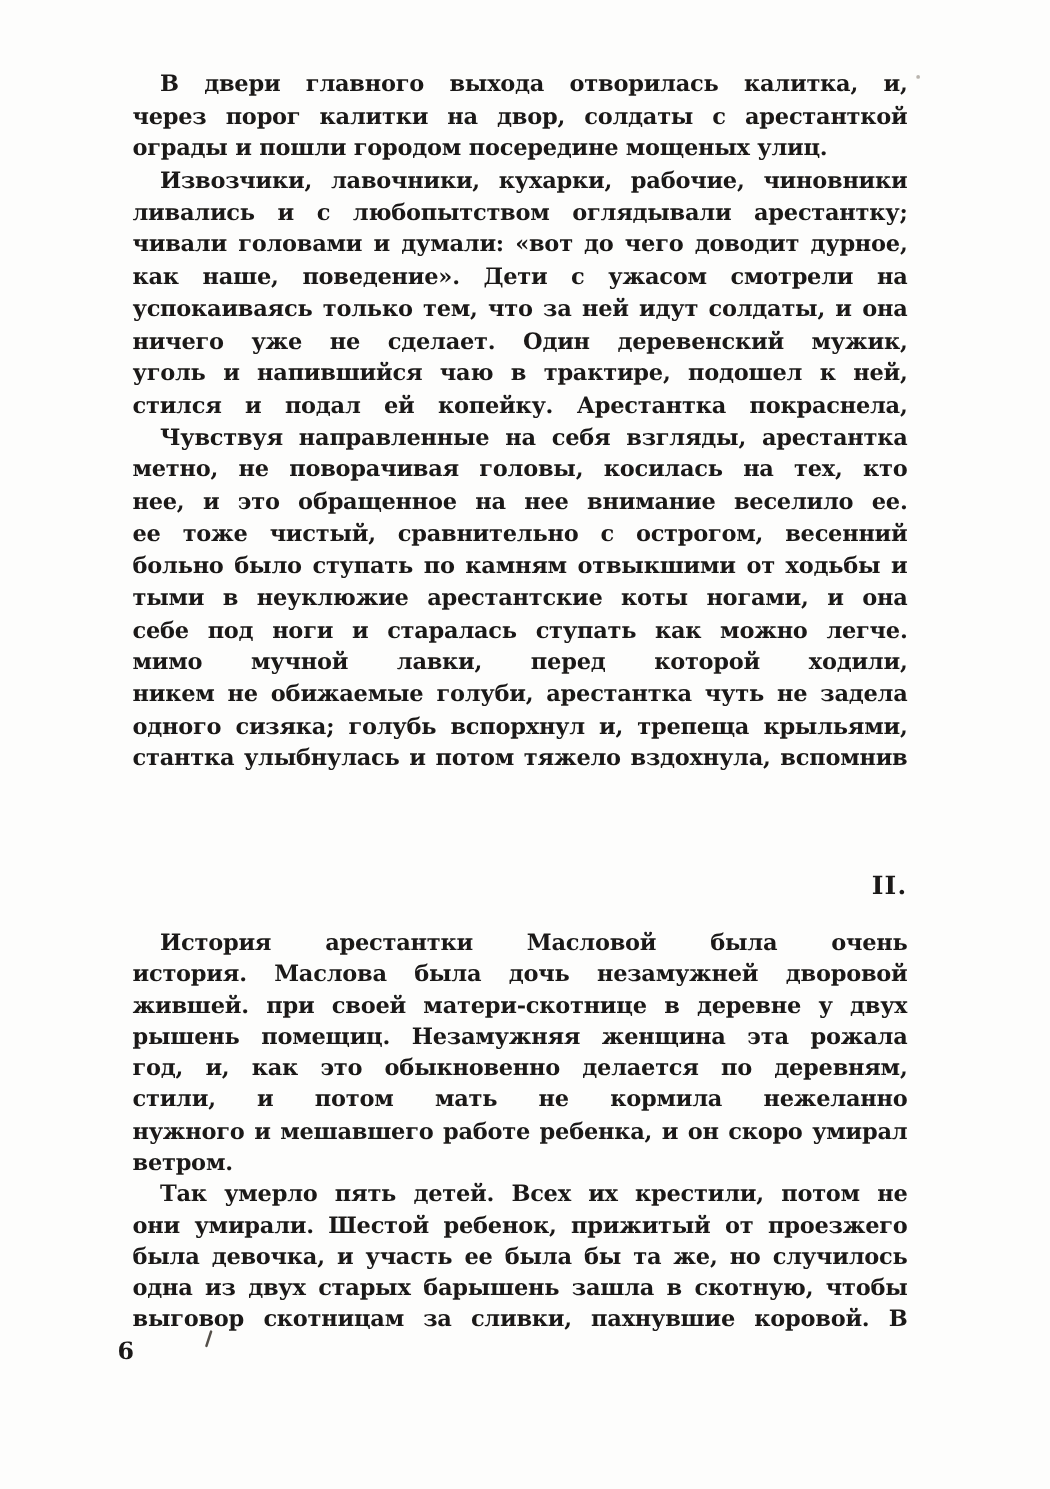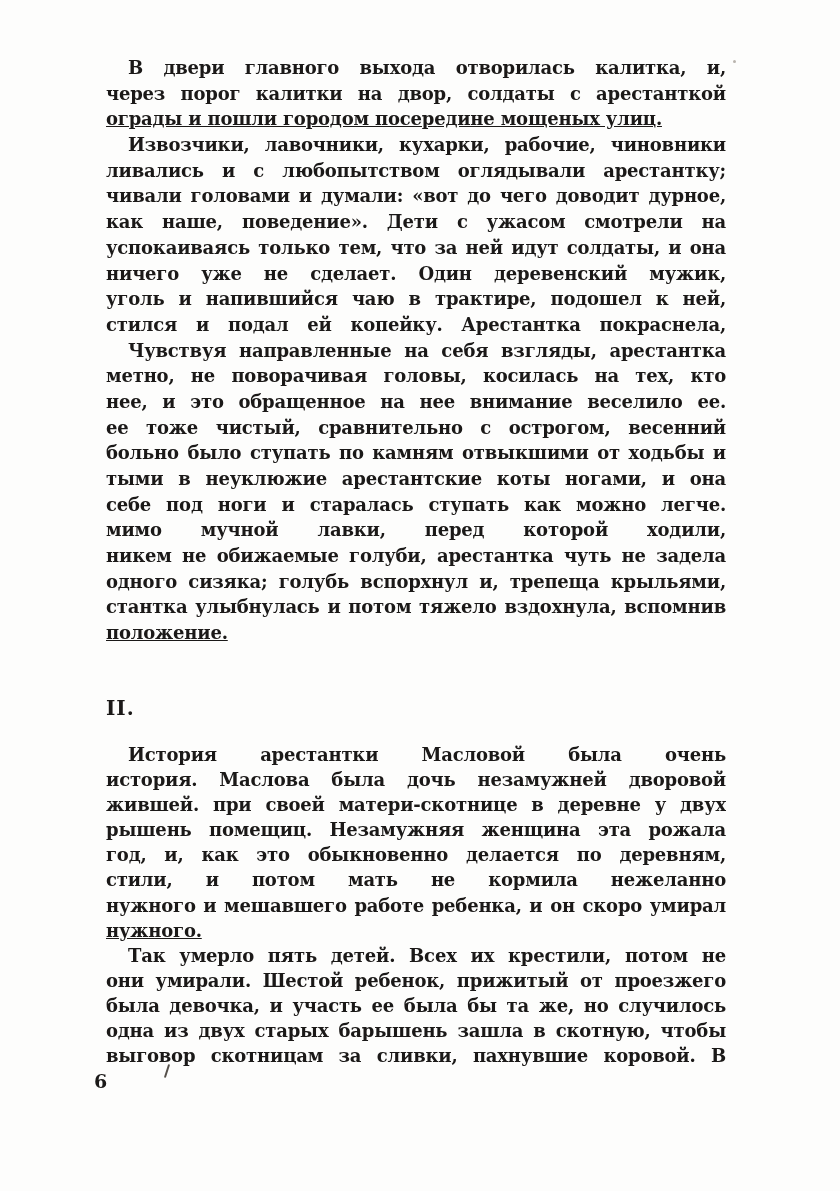--- a/index.html
+++ b/index.html
@@ -28,26 +28,26 @@
     letter-spacing: -0.2px;
     color: #1b1918;
     text-align: justify;
     text-align-last: justify;
     overflow: hidden;
     white-space: normal;
   }
   #seg-top .line { height: 25.7px; line-height: 25.7px; }
   #seg-bottom .line { height: 25.1px; line-height: 25.1px; }
   .line.first { text-indent: 22px; }
-  .line.last { text-align-last: left; text-decoration: underline; }
+  .line.last { text-align-last: left; }
   .chapter-heading {
     position: absolute;
     left: 106px; width: 620px; top: 695px;
     height: 26px; line-height: 26px;
-    text-align: left;
+    text-align: right;
     font-size: 20px;
     font-weight: bold;
     letter-spacing: 1px;
     color: #1b1918;
   }
   .page-number {
     position: absolute;
     left: 94px; top: 1071px;
     font-size: 19px;
     font-weight: bold;
@@ -92,34 +92,33 @@
       <div class="line"><span>метно, не поворачивая головы, косилась на тех, кто смотрел на</span></div>
       <div class="line"><span>нее, и это обращенное на нее внимание веселило ее. Веселил</span></div>
       <div class="line"><span>ее тоже чистый, сравнительно с острогом, весенний воздух, но</span></div>
       <div class="line"><span>больно было ступать по камням отвыкшими от ходьбы и обу-</span></div>
       <div class="line"><span>тыми в неуклюжие арестантские коты ногами, и она смотрела</span></div>
       <div class="line"><span>себе под ноги и старалась ступать как можно легче. Проходя</span></div>
       <div class="line"><span>мимо мучной лавки, перед которой ходили, перекачиваясь,</span></div>
       <div class="line"><span>никем не обижаемые голуби, арестантка чуть не задела ногою</span></div>
       <div class="line"><span>одного сизяка; голубь вспорхнул и, трепеща крыльями, про-</span></div>
       <div class="line"><span>стантка улыбнулась и потом тяжело вздохнула, вспомнив свое</span></div>
-      <div class="line last"><span>положение.</span></div>
     </div>
 
   <div class="chapter-heading">II.</div>
 
   <div id="seg-bottom" class="text-block">
       <div class="line first"><span>История арестантки Масловой была очень обыкновенная</span></div>
       <div class="line"><span>история. Маслова была дочь незамужней дворовой женщины,</span></div>
       <div class="line"><span>жившей. при своей матери-скотнице в деревне у двух сестер-ба-</span></div>
       <div class="line"><span>рышень помещиц. Незамужняя женщина эта рожала каждый</span></div>
       <div class="line"><span>год, и, как это обыкновенно делается по деревням, ребенка кре-</span></div>
       <div class="line"><span>стили, и потом мать не кормила нежеланно появившегося, не-</span></div>
       <div class="line"><span>нужного и мешавшего работе ребенка, и он скоро умирал от</span></div>
-      <div class="line last"><span>нужного.</span></div>
+      <div class="line last"><span>ветром.</span></div>
       <div class="line first"><span>Так умерло пять детей. Всех их крестили, потом не кормили, и</span></div>
       <div class="line"><span>они умирали. Шестой ребенок, прижитый от проезжего цыгана,</span></div>
       <div class="line"><span>была девочка, и участь ее была бы та же, но случилось так, что</span></div>
       <div class="line"><span>одна из двух старых барышень зашла в скотную, чтобы сделать</span></div>
       <div class="line"><span>выговор скотницам за сливки, пахнувшие коровой. В скотной</span></div>
     </div>
 
   <div class="stray-mark"></div>
 
   <div class="page-number">6</div>

